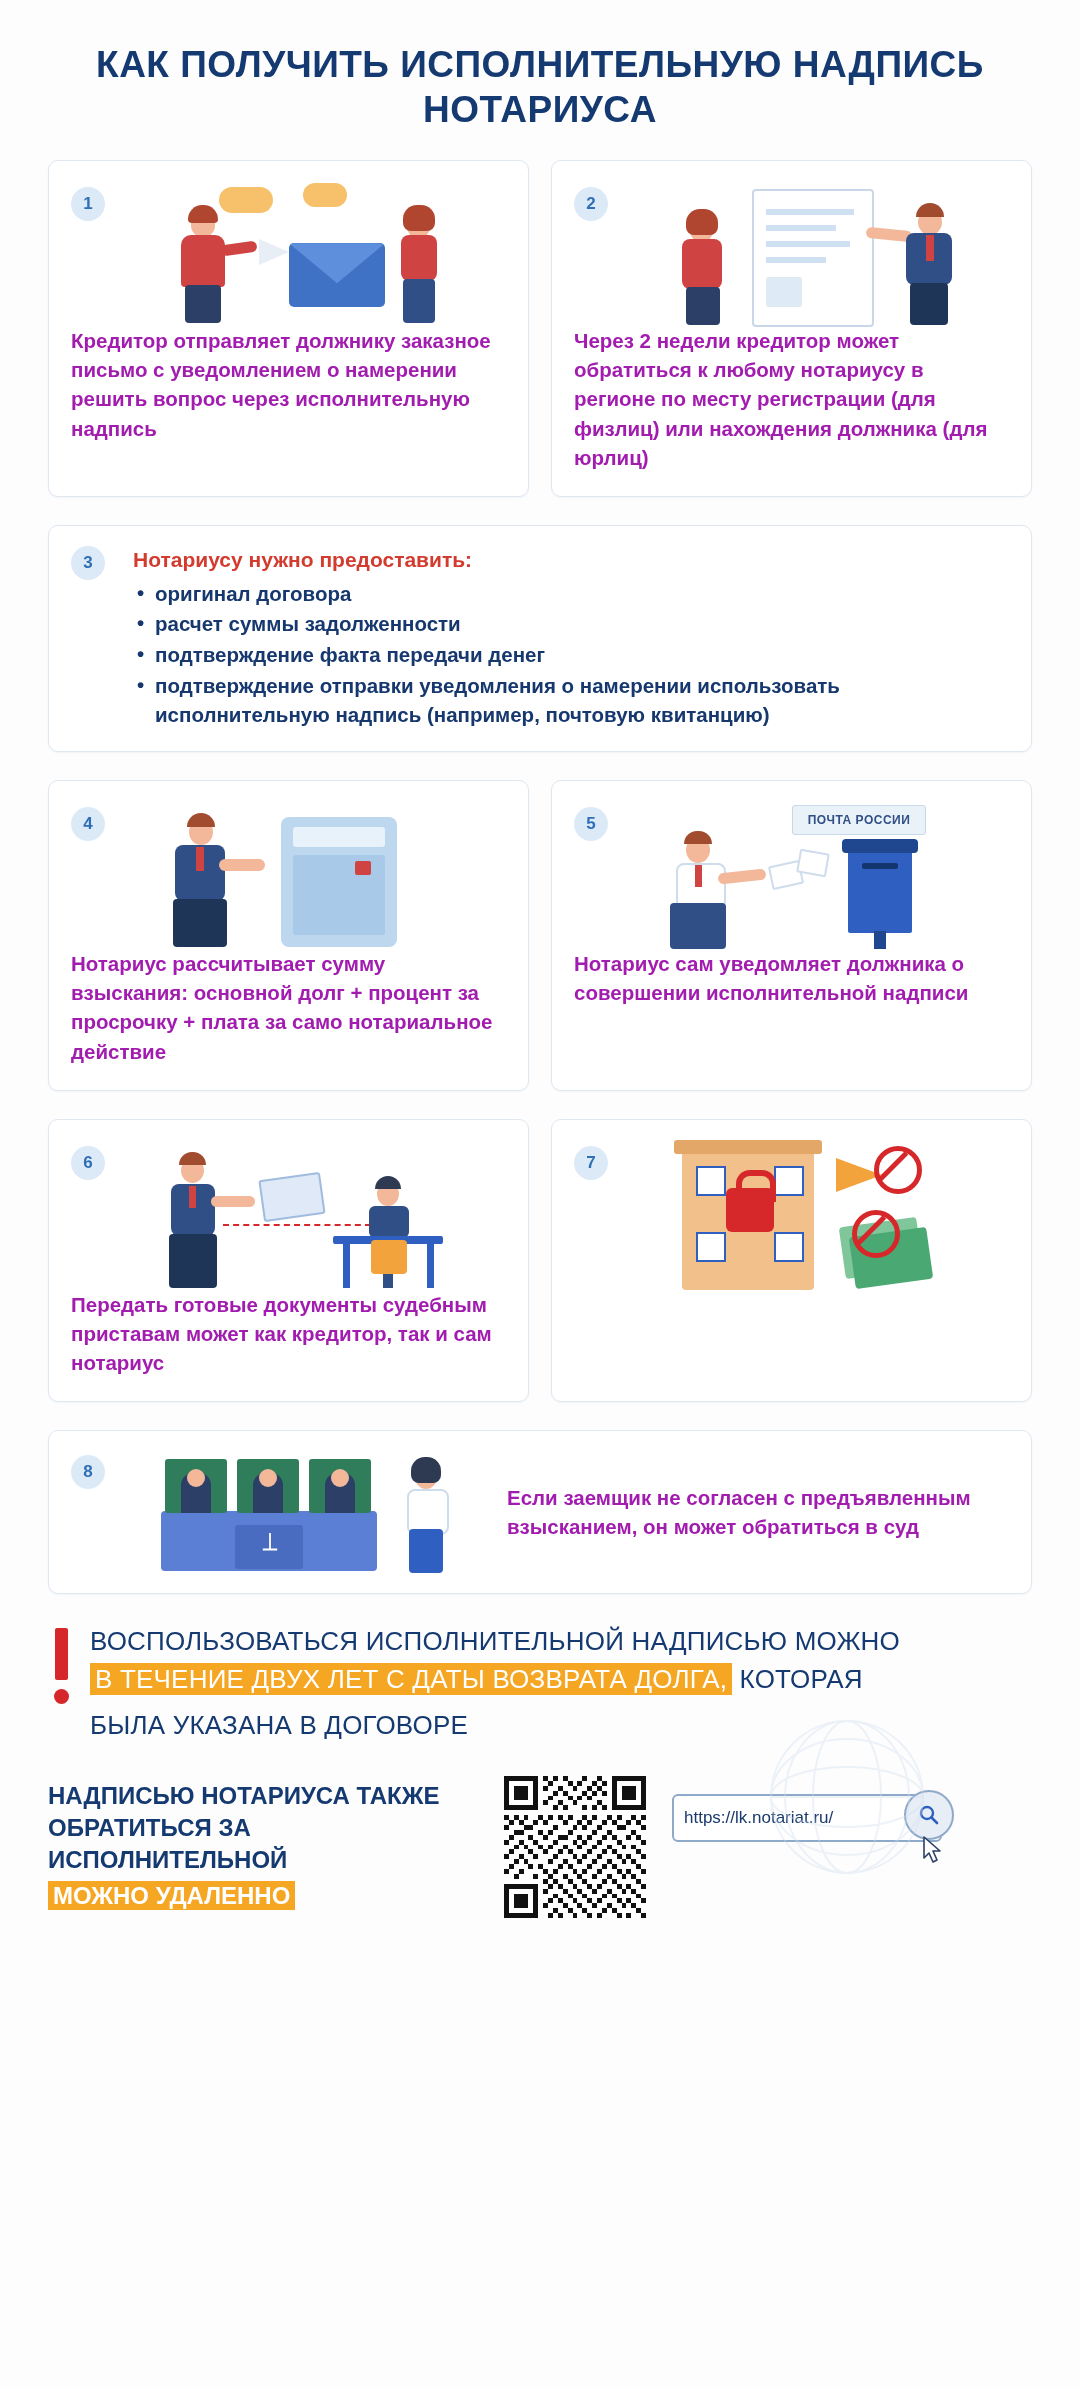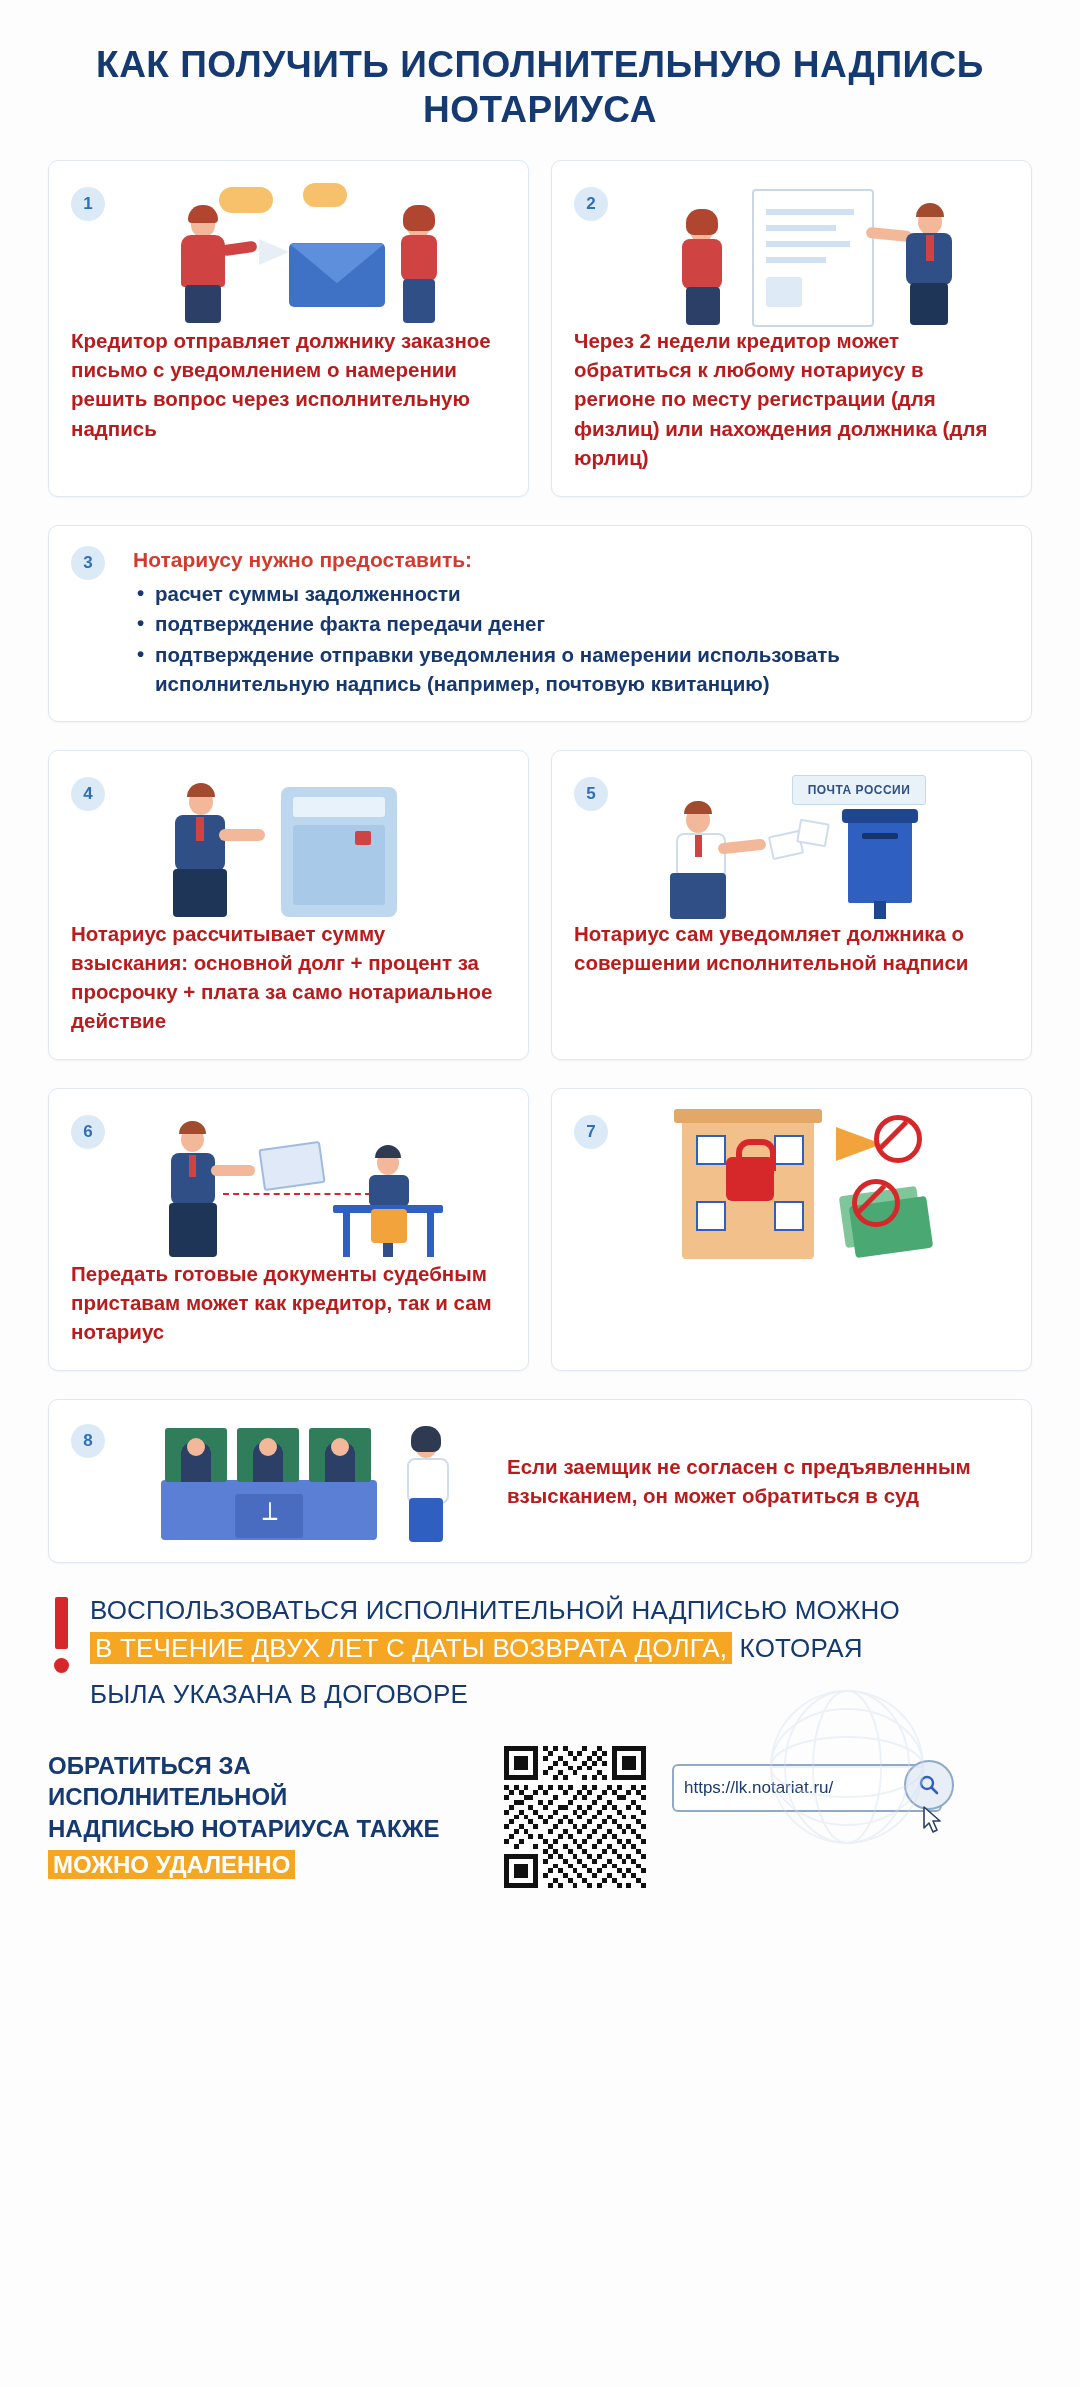--- a/index.html
+++ b/index.html
@@ -64,21 +64,21 @@
     font-weight: bold;
     display: flex;
     align-items: center;
     justify-content: center;
     flex: 0 0 auto;
   }
 
   .card-text {
     font-size: 20.5px;
     line-height: 1.42;
-    color: #b91c1c;
+    color: #a21caf;
     font-weight: 600;
   }
 
   .illus {
     position: relative;
   }
 
   
   .sh { position: absolute; }
 
@@ -279,20 +279,21 @@
   </div>
 
   <div class="row">
     <div class="card full" style="display:flex;gap:18px;padding-bottom:20px;">
       <div style="width:44px;flex:0 0 44px;">
         <div class="badge">3</div>
       </div>
       <div style="flex:1;padding-top:2px;">
         <div class="s3-head">Нотариусу нужно предоставить:</div>
         <ul class="s3-list">
+          <li>оригинал договора</li>
           <li>расчет суммы задолженности</li>
           <li>подтверждение факта передачи денег</li>
           <li>подтверждение отправки уведомления о намерении использовать исполнительную надпись (например, почтовую квитанцию)</li>
         </ul>
       </div>
     </div>
   </div>
 
   <div class="row">
 
@@ -435,22 +436,22 @@
       <div style="margin-top:3px;">
         <span class="hl">В ТЕЧЕНИЕ ДВУХ ЛЕТ С ДАТЫ ВОЗВРАТА ДОЛГА,</span>
         <span>КОТОРАЯ</span>
       </div>
       <div style="margin-top:11px;">БЫЛА УКАЗАНА В ДОГОВОРЕ</div>
     </div>
   </div>
 
   <div class="footer">
     <div class="footer-text">
+      <div>НАДПИСЬЮ НОТАРИУСА ТАКЖЕ</div>
       <div>ОБРАТИТЬСЯ ЗА ИСПОЛНИТЕЛЬНОЙ</div>
-      <div>НАДПИСЬЮ НОТАРИУСА ТАКЖЕ</div>
       <div style="margin-top:4px;">
         <span class="hl">МОЖНО УДАЛЕННО</span>
       </div>
     </div>
 
     <div class="qr">
       <svg viewBox="0 0 29 29" width="142" height="142" shape-rendering="crispEdges">
         <rect width="29" height="29" fill="#ffffff"></rect>
         <g fill="#111111">
           <rect x="0" y="0" width="7" height="1"></rect>

